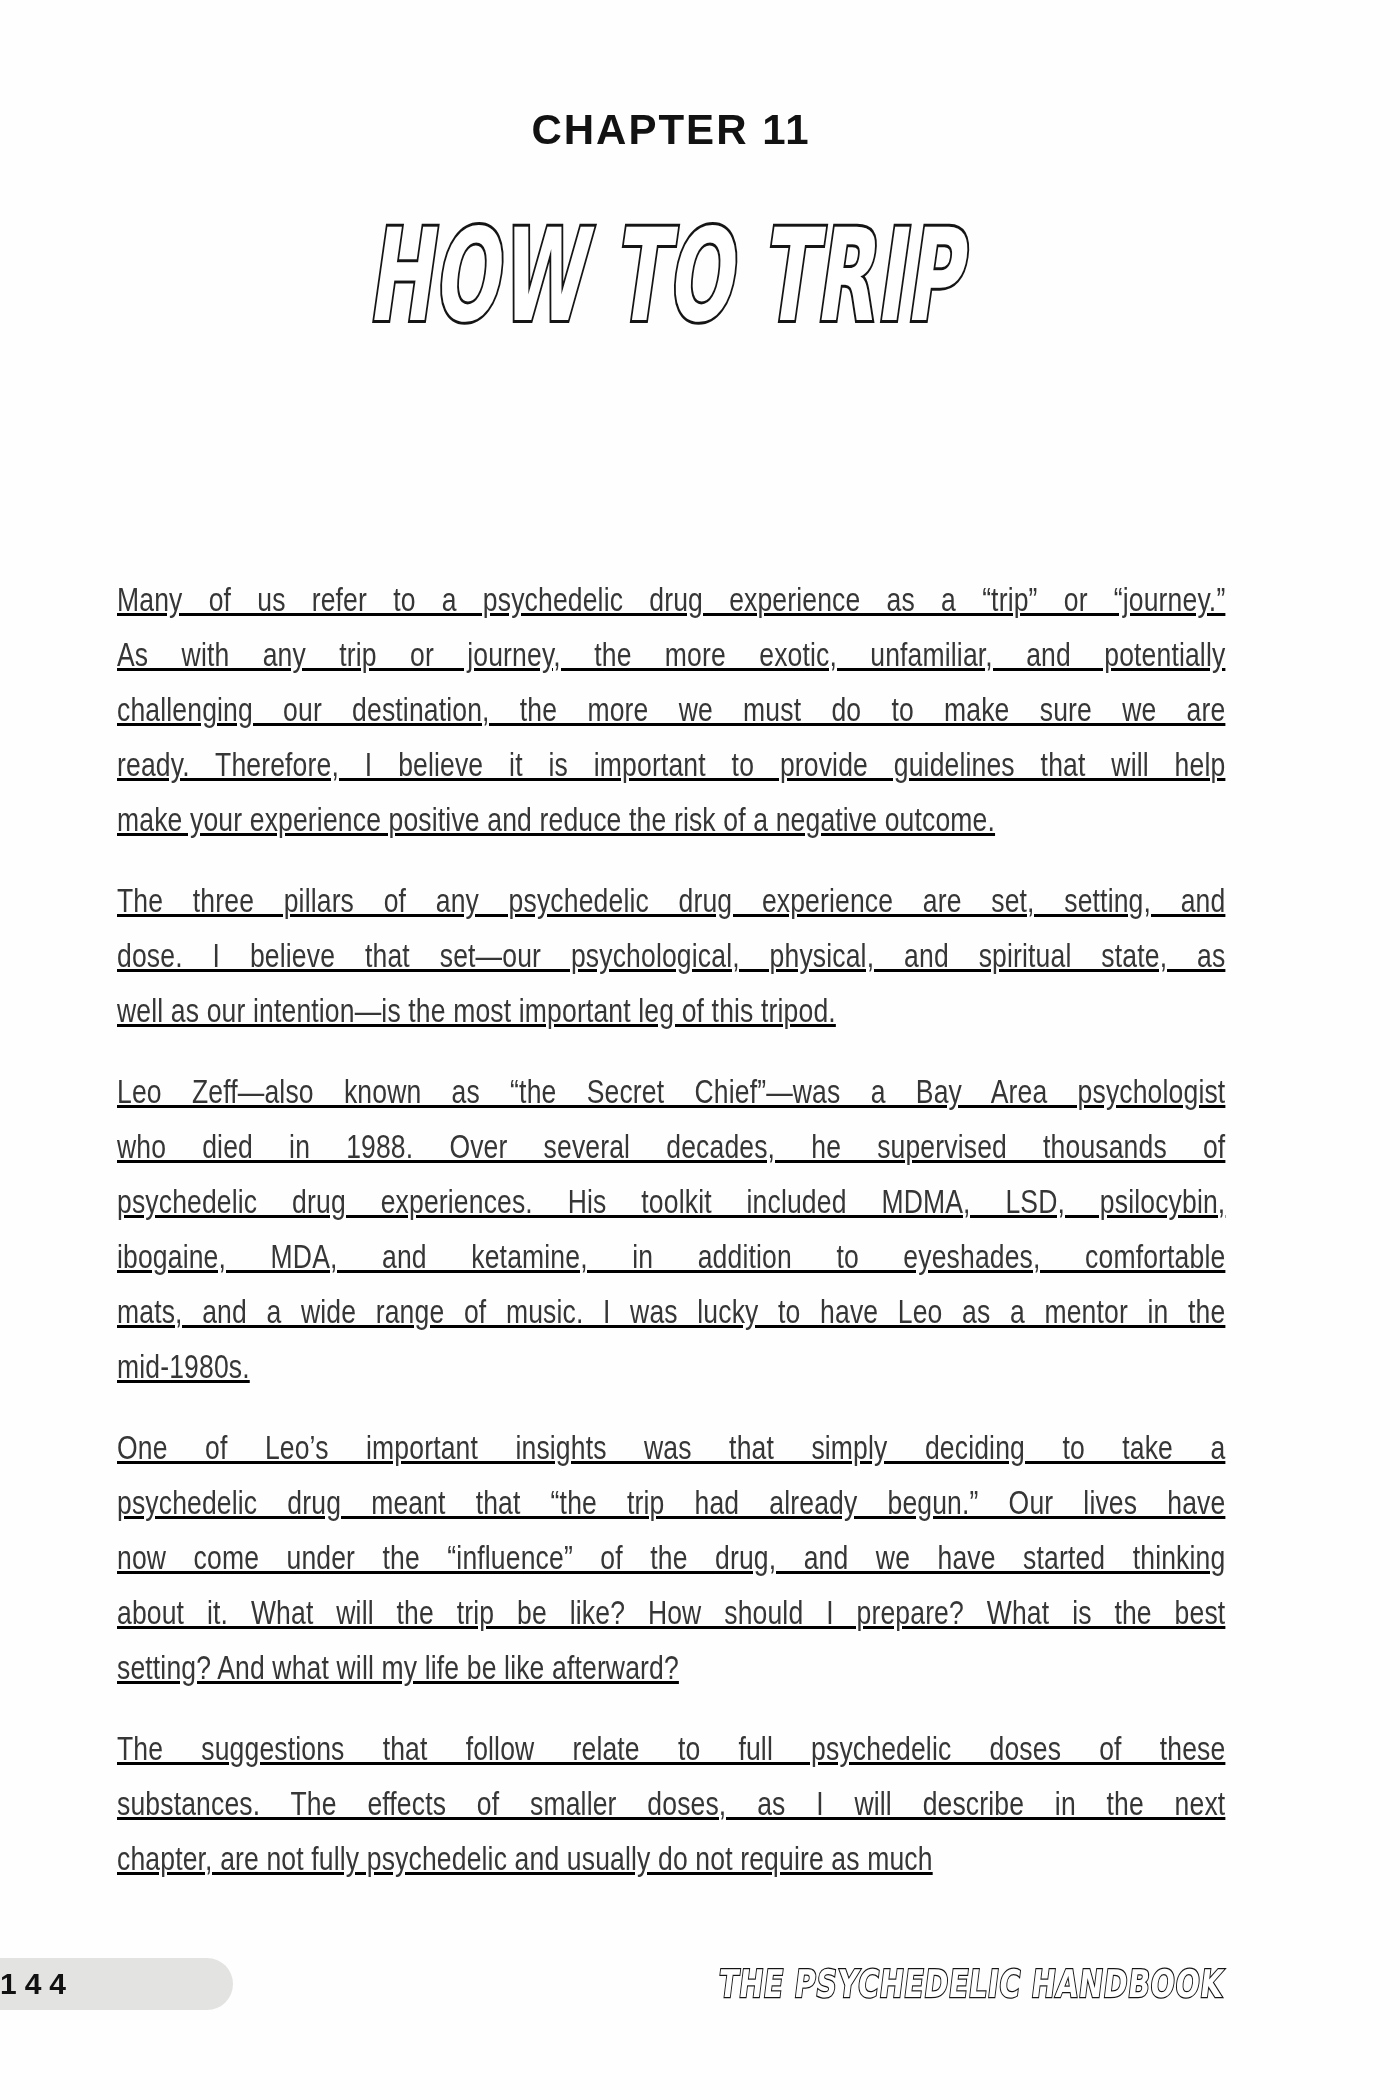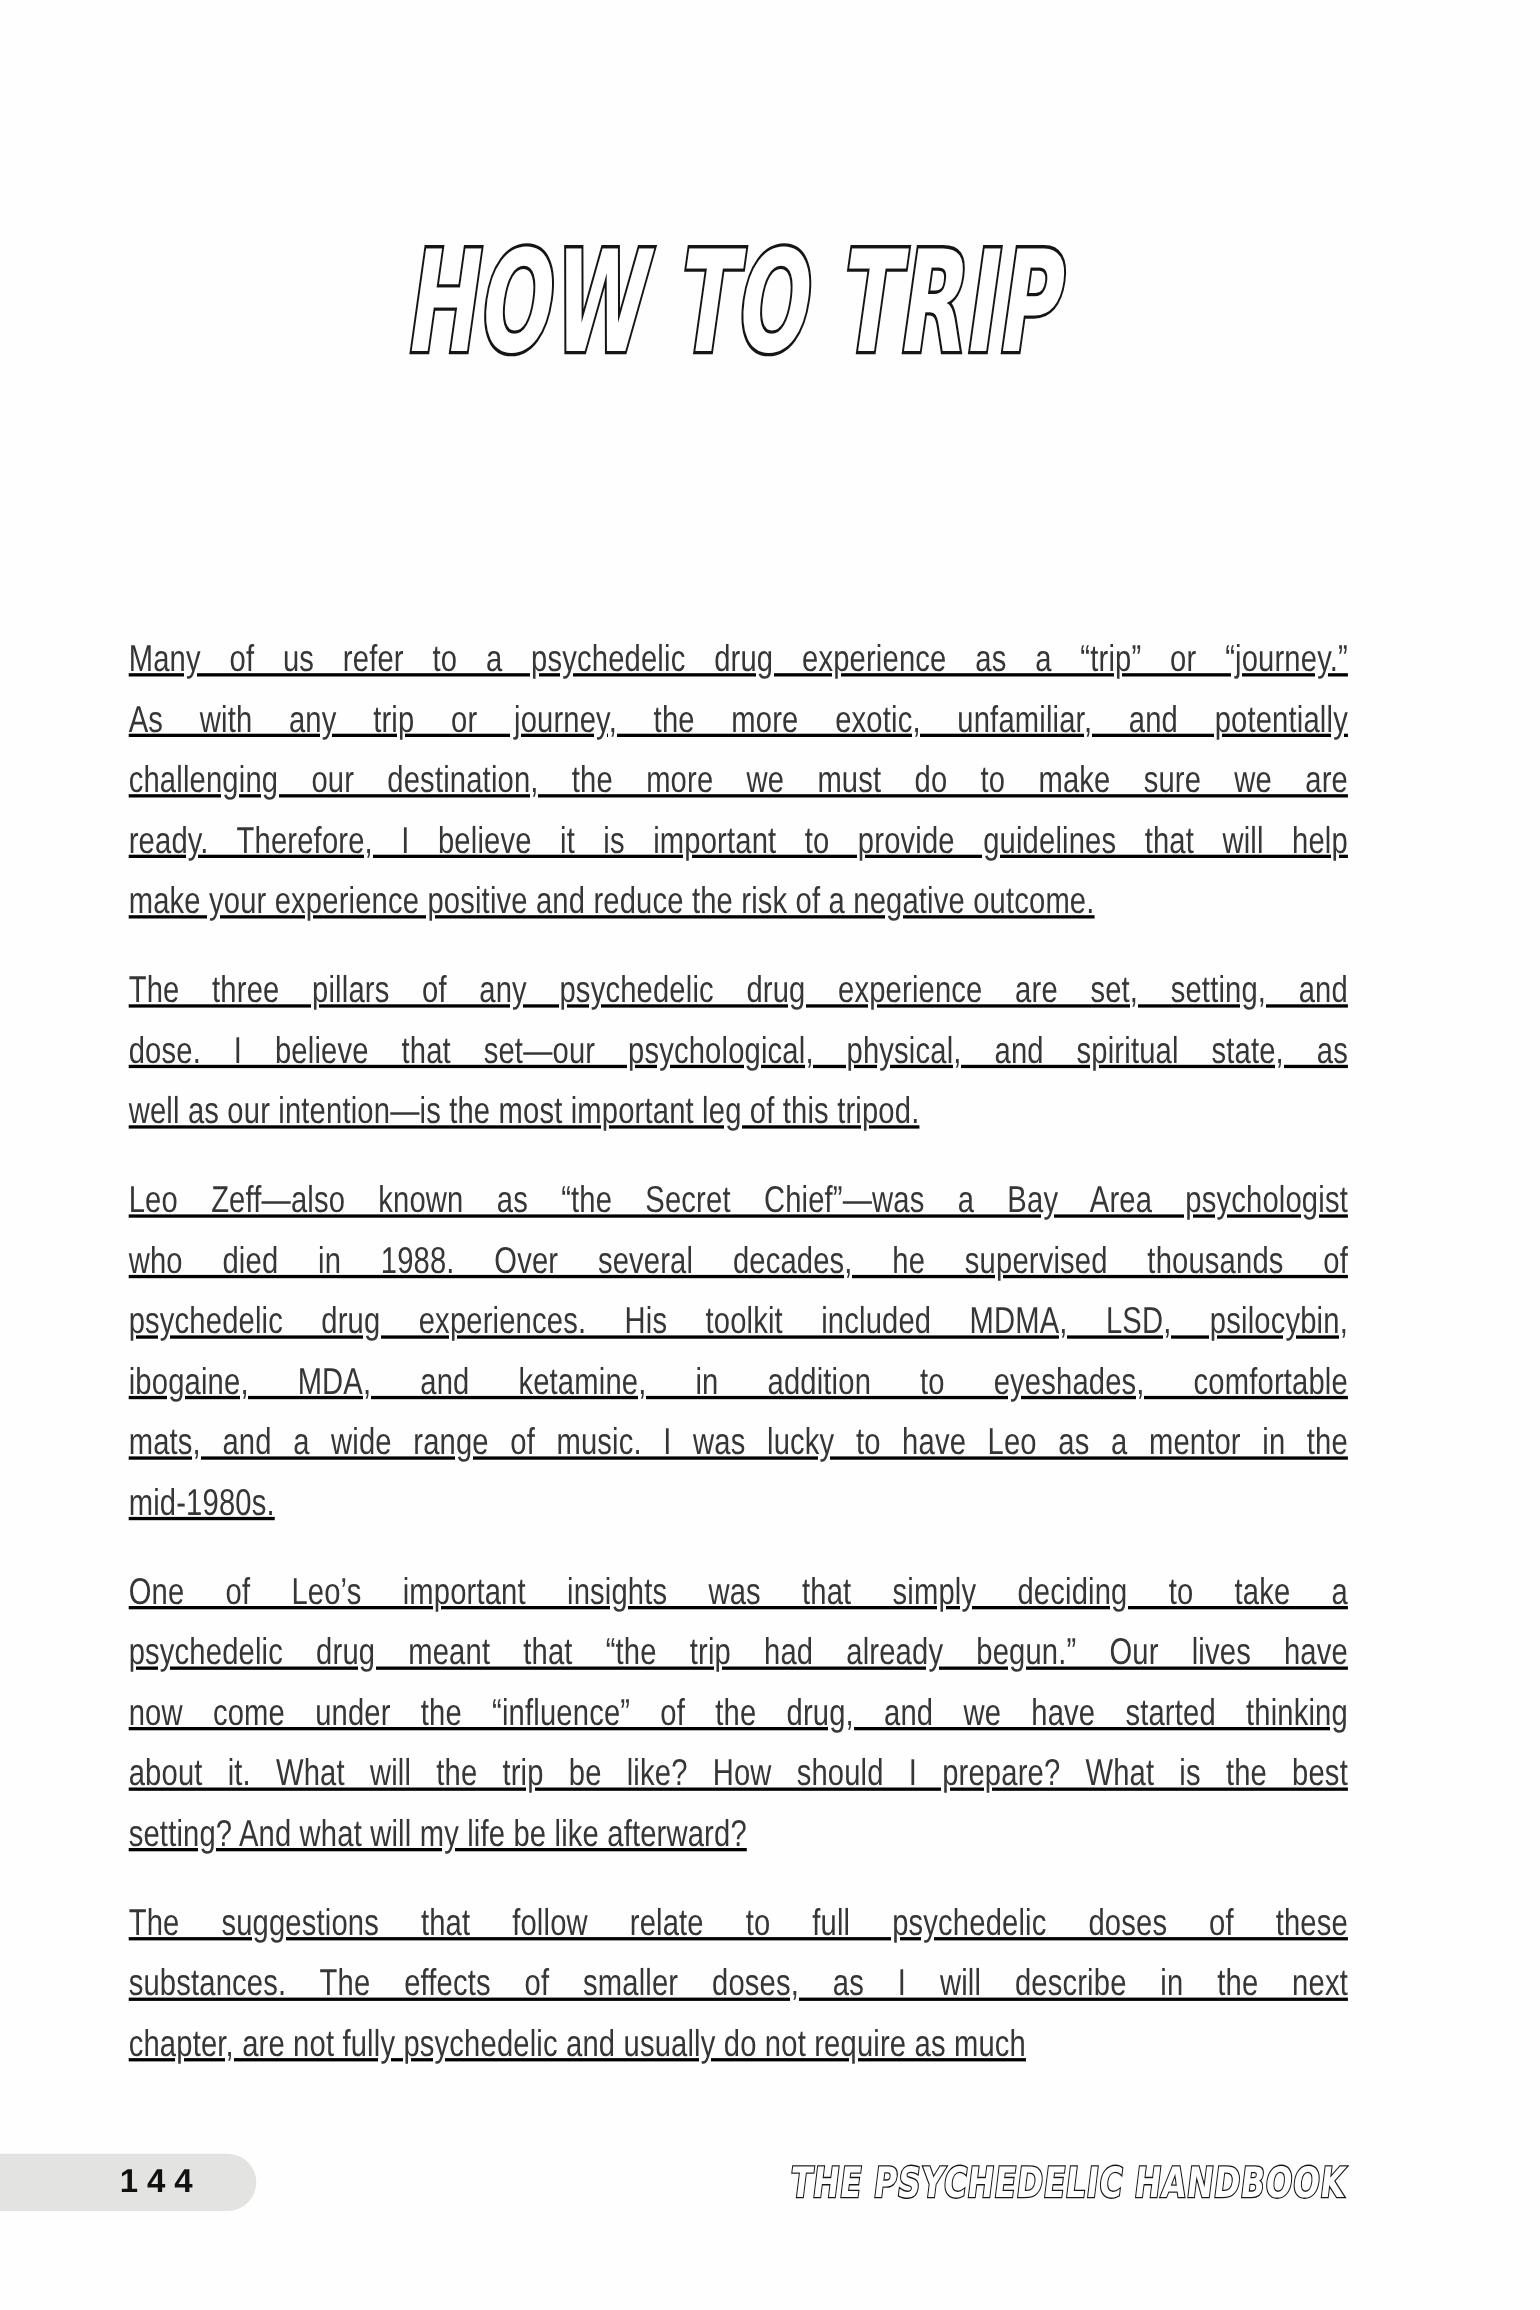--- a/index.html
+++ b/index.html
@@ -86,21 +86,21 @@
   .footer-pill {
     position: absolute;
     top: 1958px;
     left: 0;
     width: 233px;
     height: 52px;
     background: #e3e3e1;
     border-radius: 0 26px 26px 0;
     display: flex;
     align-items: center;
-    justify-content: flex-end;
+    justify-content: flex-start;
     padding-right: 50px;
     box-sizing: border-box;
   }
   .page-number {
     font-weight: bold;
     font-size: 30px;
     letter-spacing: 8px;
     color: #111111;
   }
 
@@ -119,20 +119,21 @@
     -webkit-text-stroke: 2.5px #151515;
     transform: skewX(-7deg) scaleX(0.75);
     transform-origin: right center;
   }
 </style>
 </head>
 <body>
 
 <div class="page">
 
+  <div class="chapter-label">CHAPTER 11</div>
 
   <div class="title-row">
     <span class="outline title-text">HOW TO TRIP</span>
   </div>
 
   <div class="body-text">
     <div class="scale-wrap">
         <div class="paragraph">
           <div class="line">Many of us refer to a psychedelic drug experience as a “trip” or “journey.”</div>
           <div class="line">As with any trip or journey, the more exotic, unfamiliar, and potentially</div>

